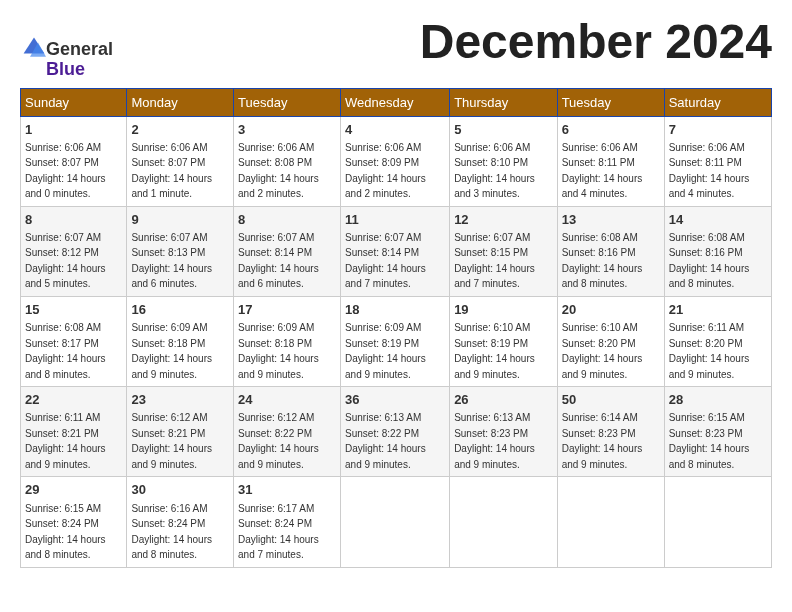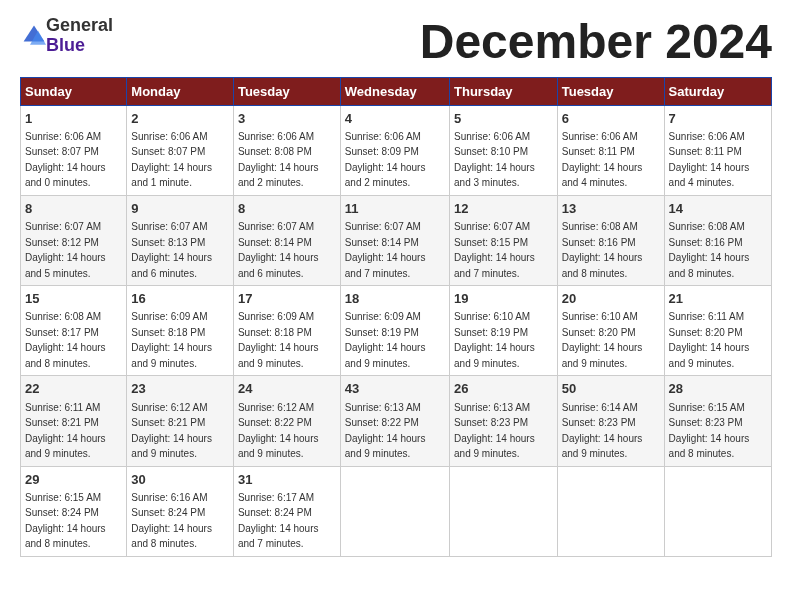--- a/index.html
+++ b/index.html
@@ -22,20 +22,21 @@
     }
     .logo {
       display: flex;
       align-items: center;
       gap: 0px;
     }
     .logo-text {
       font-size: 18px;
       font-weight: bold;
       line-height: 1.1;
+      margin-top: 24px;
     }
     .logo-general { color: #333; }
     .logo-blue { color: #4c1d95; }
     .logo-icon {
       width: 24px;
       height: 24px;
       margin-left: 2px;
     }
     .title-block {
       text-align: right;
@@ -51,25 +52,25 @@
       color: #444;
       margin-top: 2px;
     }
     .calendar {
       width: 100%;
       border-collapse: collapse;
       margin-top: 8px;
       font-size: 11px;
     }
     .calendar thead tr th {
-      background: #7f1d1d;
+      background: #a16207;
       color: #fff;
       padding: 6px 4px;
       font-size: 13px;
-      font-weight: bold;
+      font-weight: normal;
       border: 1px solid #1a44aa;
       text-align: left;
     }
     .calendar tbody tr td {
       border: 1px solid #ccc;
       vertical-align: top;
       padding: 4px 4px;
       width: 113px;
       min-height: 80px;
       background: #fff;
@@ -156,21 +157,21 @@
           <td><span class="day-num">17</span><span class="day-info">Sunrise: 6:09 AM<br>Sunset: 8:18 PM<br>Daylight: 14 hours<br>and 9 minutes.</span></td>
           <td><span class="day-num">18</span><span class="day-info">Sunrise: 6:09 AM<br>Sunset: 8:19 PM<br>Daylight: 14 hours<br>and 9 minutes.</span></td>
           <td><span class="day-num">19</span><span class="day-info">Sunrise: 6:10 AM<br>Sunset: 8:19 PM<br>Daylight: 14 hours<br>and 9 minutes.</span></td>
           <td><span class="day-num">20</span><span class="day-info">Sunrise: 6:10 AM<br>Sunset: 8:20 PM<br>Daylight: 14 hours<br>and 9 minutes.</span></td>
           <td><span class="day-num">21</span><span class="day-info">Sunrise: 6:11 AM<br>Sunset: 8:20 PM<br>Daylight: 14 hours<br>and 9 minutes.</span></td>
         </tr>
         <tr>
           <td><span class="day-num">22</span><span class="day-info">Sunrise: 6:11 AM<br>Sunset: 8:21 PM<br>Daylight: 14 hours<br>and 9 minutes.</span></td>
           <td><span class="day-num">23</span><span class="day-info">Sunrise: 6:12 AM<br>Sunset: 8:21 PM<br>Daylight: 14 hours<br>and 9 minutes.</span></td>
           <td><span class="day-num">24</span><span class="day-info">Sunrise: 6:12 AM<br>Sunset: 8:22 PM<br>Daylight: 14 hours<br>and 9 minutes.</span></td>
-          <td><span class="day-num">43</span><span class="day-info">Sunrise: 6:13 AM<br>Sunset: 8:22 PM<br>Daylight: 14 hours<br>and 9 minutes.</span></td>
+          <td><span class="day-num">36</span><span class="day-info">Sunrise: 6:13 AM<br>Sunset: 8:22 PM<br>Daylight: 14 hours<br>and 9 minutes.</span></td>
           <td><span class="day-num">26</span><span class="day-info">Sunrise: 6:13 AM<br>Sunset: 8:23 PM<br>Daylight: 14 hours<br>and 9 minutes.</span></td>
           <td><span class="day-num">50</span><span class="day-info">Sunrise: 6:14 AM<br>Sunset: 8:23 PM<br>Daylight: 14 hours<br>and 9 minutes.</span></td>
           <td><span class="day-num">28</span><span class="day-info">Sunrise: 6:15 AM<br>Sunset: 8:23 PM<br>Daylight: 14 hours<br>and 8 minutes.</span></td>
         </tr>
         <tr>
           <td><span class="day-num">29</span><span class="day-info">Sunrise: 6:15 AM<br>Sunset: 8:24 PM<br>Daylight: 14 hours<br>and 8 minutes.</span></td>
           <td><span class="day-num">30</span><span class="day-info">Sunrise: 6:16 AM<br>Sunset: 8:24 PM<br>Daylight: 14 hours<br>and 8 minutes.</span></td>
           <td><span class="day-num">31</span><span class="day-info">Sunrise: 6:17 AM<br>Sunset: 8:24 PM<br>Daylight: 14 hours<br>and 7 minutes.</span></td>
           <td class="empty-cell"></td>
           <td class="empty-cell"></td>

